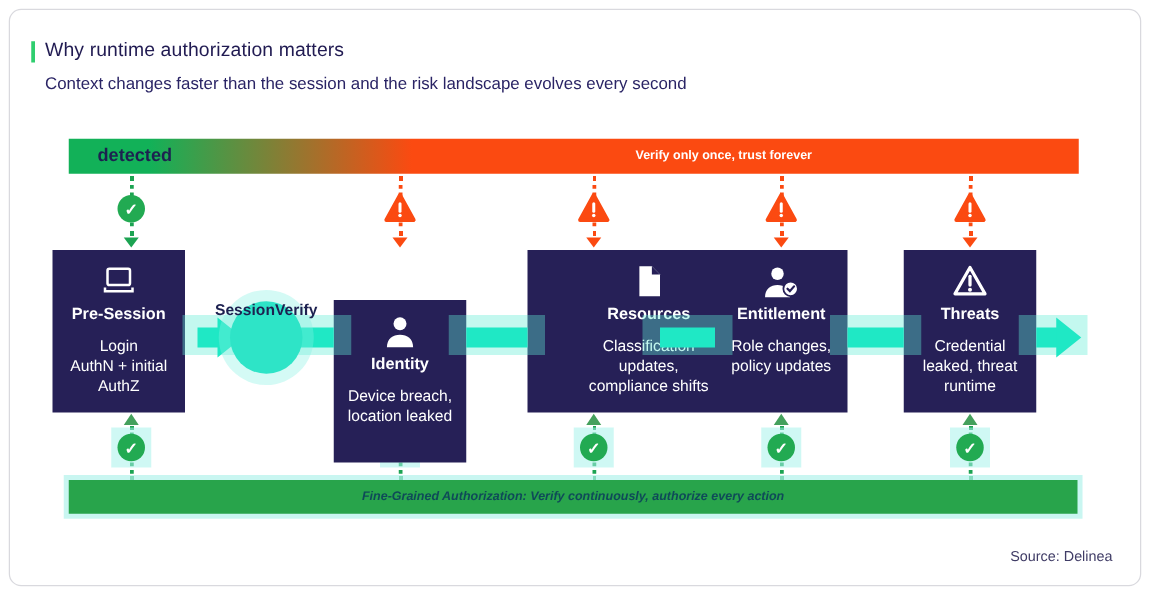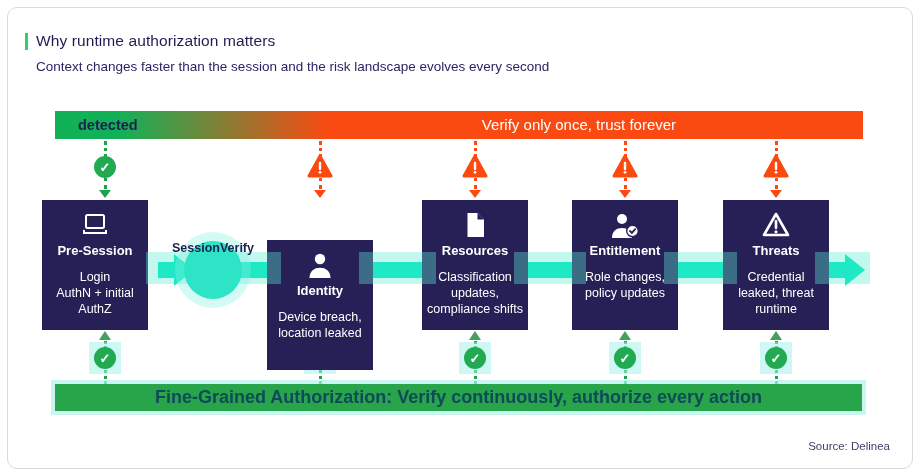--- a/index.html
+++ b/index.html
@@ -9,54 +9,54 @@
 
   
   .accent{position:absolute; left:25px; top:33px; width:3px; height:17px; background:#2fce6f;}
   .title{position:absolute; left:36px; top:32px; margin:0; font-size:15.5px; font-weight:400; color:#211b52; letter-spacing:.1px;}
   .subtitle{position:absolute; left:36px; top:59px; margin:0; font-size:13.5px; color:#2a2465;}
 
   
   .topbar{position:absolute; left:55px; top:111px; width:808px; height:28px;
     background:linear-gradient(90deg,#12b158 0%,#12b158 8%,#fb4a11 34%,#fb4a11 100%);}
   .topbar .verified{position:absolute; left:23px; top:0; line-height:28px; font-weight:700; font-size:14.5px; color:#1d2150;}
-  .topbar .trustmsg{position:absolute; left:240px; right:0; top:0; text-align:center; line-height:28px; font-weight:400; font-size:15px; color:#ffffff;}
+  .topbar .trustmsg{position:absolute; left:240px; right:0; top:0; text-align:center; line-height:28px; font-weight:700; font-size:10px; color:#ffffff;}
 
   
   .tcon{position:absolute; top:141px; height:59px; width:0; z-index:1;}
   .tcon .vline{position:absolute; left:-1.5px; top:0; height:48px; width:0; border-left:3px dotted #1ca352;}
   .tcon.alert .vline{border-left-color:#fb4a11;}
   .tcon .arrowdown{position:absolute; left:-6px; top:49px; width:0; height:0; border-left:6px solid transparent; border-right:6px solid transparent; border-top:8px solid #1ca352;}
   .tcon.alert .arrowdown{border-top-color:#fb4a11;}
   .checkbadge{position:absolute; left:-11px; top:15px; width:22px; height:22px; border-radius:50%; background:#22aa52; color:#fff; font-size:13px; font-weight:700; display:flex; align-items:center; justify-content:center;}
   .tcon .warn{position:absolute; left:-13px; top:13px;}
 
   
   .box{position:absolute; top:200px; width:106px; height:130px; background:#262057; z-index:2; color:#fff; text-align:center;}
   .box .icn{margin-top:11px; height:27px; display:flex; align-items:center; justify-content:center;}
   .box .bname{font-size:13px; font-weight:700; margin-top:5px;}
   .box .bdesc{font-size:12.5px; line-height:1.28; margin-top:11px; padding:0 5px; white-space:pre-line;}
-  .b0{left:42px;} .b1{left:267px;margin-top:40px;} .b2{left:422px;} .b3{left:572px;} .b4{left:723px;}
+  .b0{left:42px;} .b1{left:267px;margin-top:40px;} .b2{left:422px;padding-left:44px;} .b3{left:572px;} .b4{left:723px;}
 
   
   .glow{position:absolute; top:252px; height:32px; background:rgba(96,236,214,.38); z-index:3;}
   .seg{position:absolute; top:262px; height:16px; background:#1fe8c5; z-index:4;}
   .fahead{position:absolute; top:254px; width:0; height:0; border-top:16px solid transparent; border-bottom:16px solid transparent; border-left:20px solid #1fe8c5; z-index:4;}
   .session{position:absolute; left:184px; top:241px; width:58px; height:58px; border-radius:50%; background:#2ee4c7; z-index:5; display:flex; flex-direction:row; justify-content:center; color:#1d2150; font-weight:700; font-size:12.5px; line-height:1.15; box-shadow:0 0 0 9px rgba(132,241,226,.35);}
 
   
   .bcon{position:absolute; top:331px; height:53px; width:0; z-index:1;}
   .bcon .uparrow{position:absolute; left:-6px; top:0; width:0; height:0; border-left:6px solid transparent; border-right:6px solid transparent; border-bottom:9px solid #44a05c;}
   .bcon .vline{position:absolute; left:-1.5px; top:10px; height:43px; width:0; border-left:3px dotted #1ca352;}
   .bcon .glowbox{position:absolute; left:-16px; top:11px; width:32px; height:32px; background:rgba(168,243,235,.55);}
   .bcon .checkbadge{top:16px;}
 
   
   .botbar{position:absolute; left:55px; top:384px; width:807px; height:27px; background:#28a44b; box-shadow:0 0 0 4px rgba(178,242,235,.7); z-index:2; text-align:center;}
-  .botbar span{line-height:27px; font-weight:700; font-size:18px; color:#0f4a58;}
+  .botbar span{line-height:27px; font-weight:700; font-size:10px; color:#0f4a58;font-style:italic;}
 
   .source{position:absolute; right:30px; top:440px; font-size:11.5px; color:#403c66;}
 </style>
 </head>
 <body>
 
 <div class="stage">
   <div class="card"></div>
 
   <div class="accent"></div>

